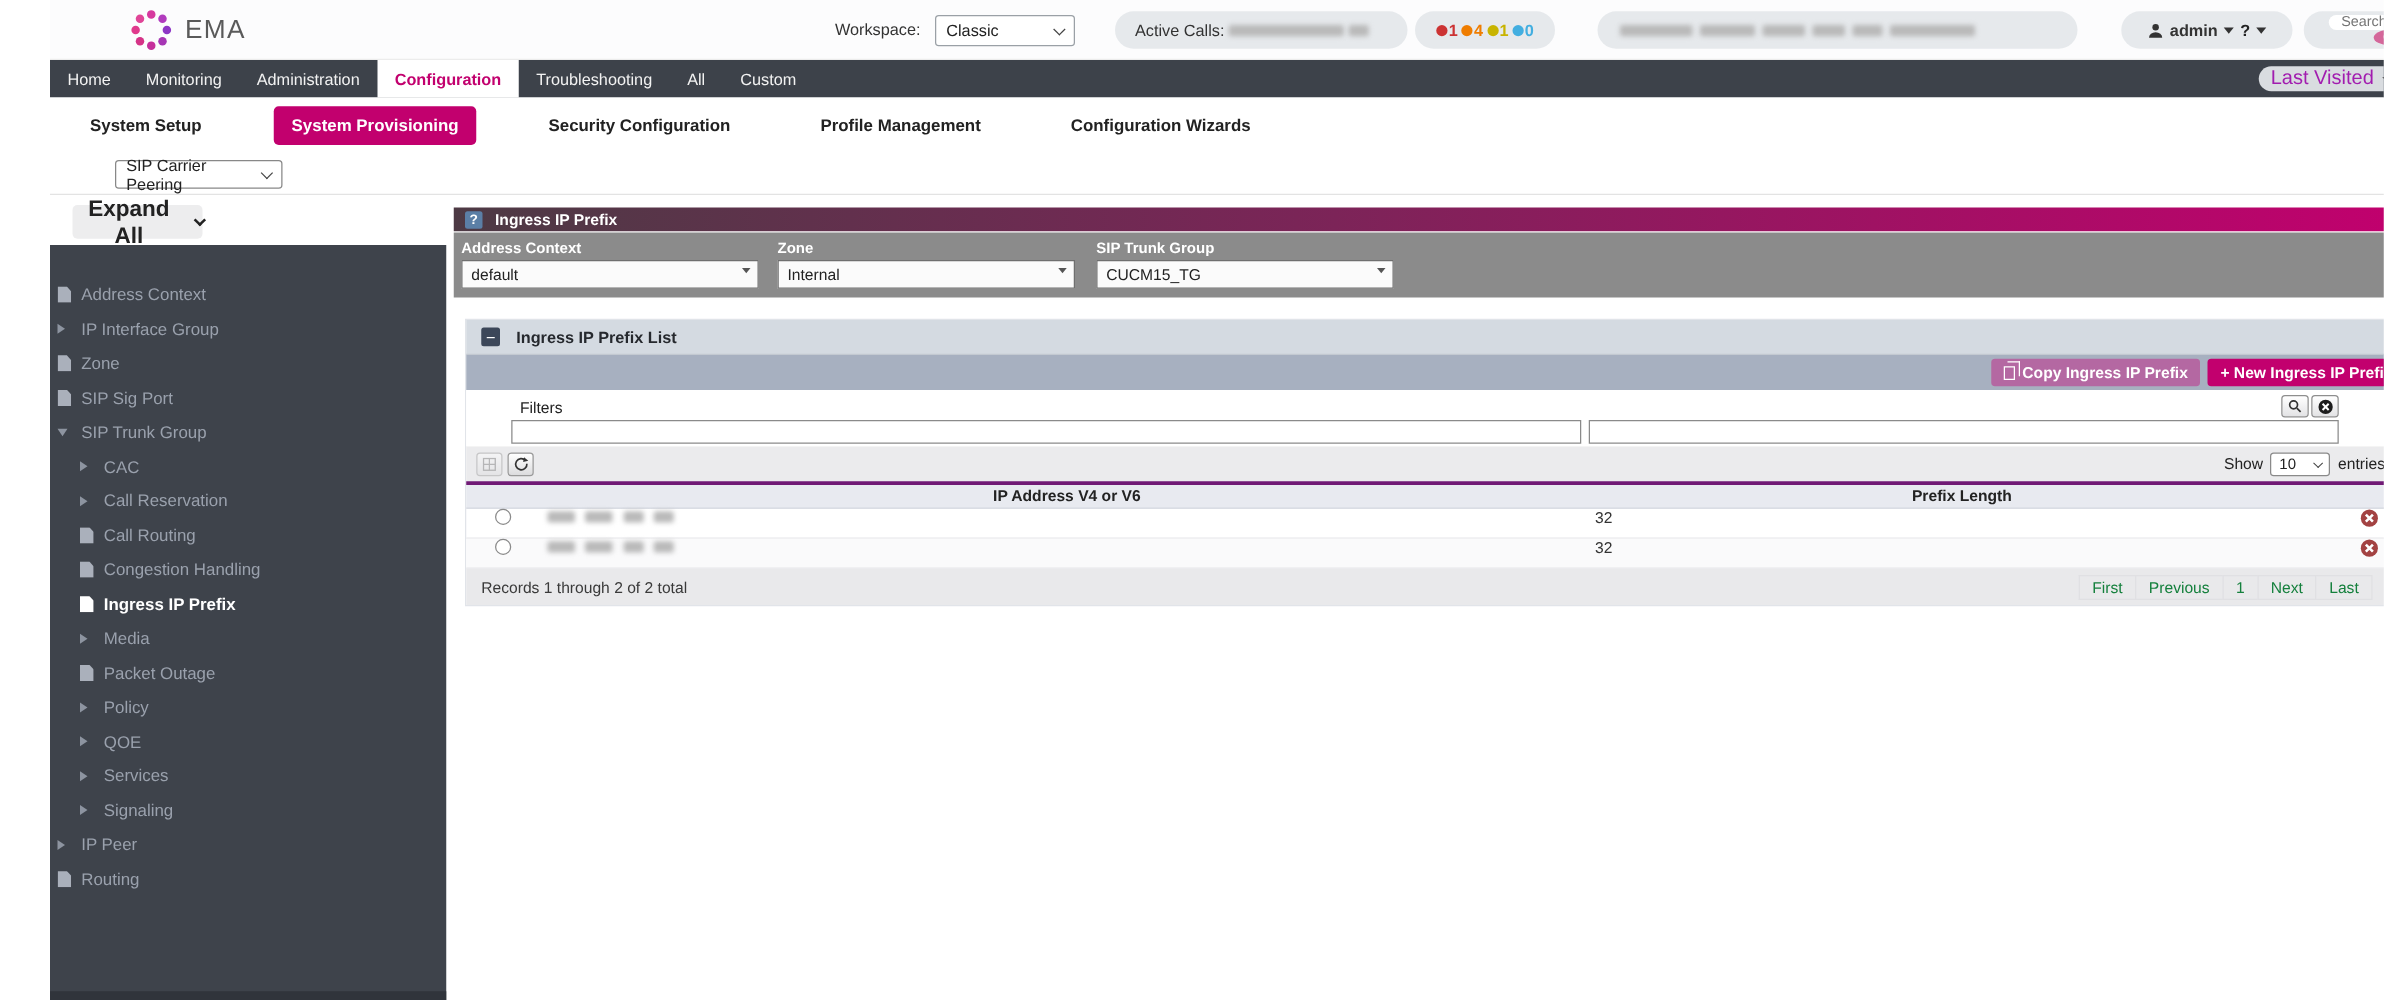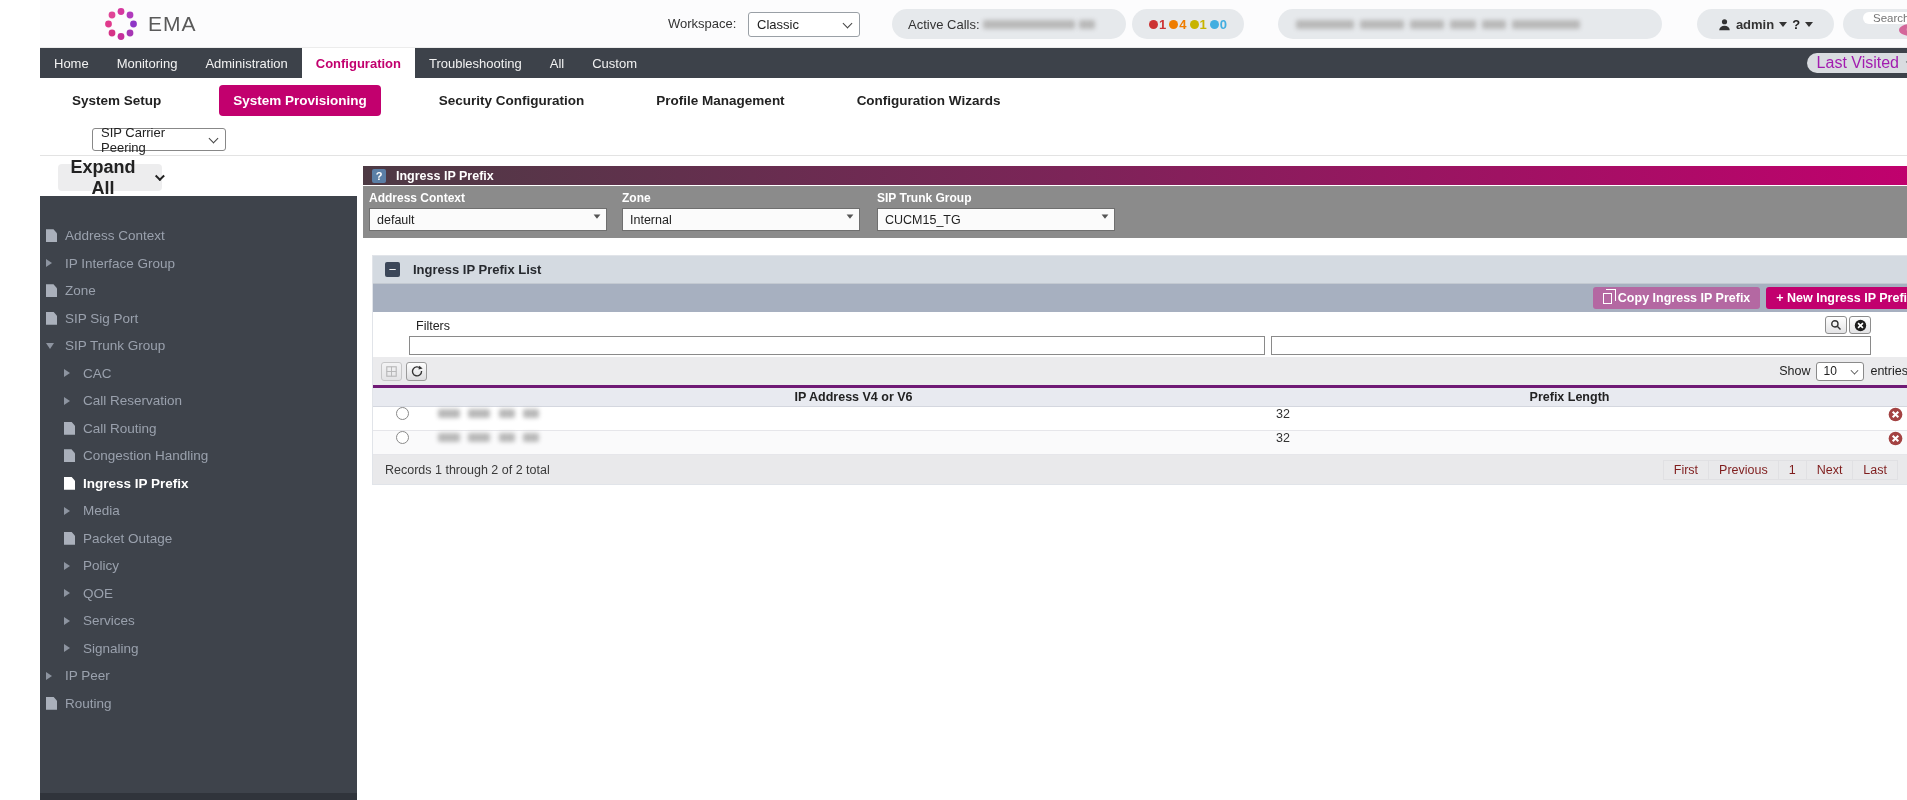--- a/index.html
+++ b/index.html
@@ -144,21 +144,21 @@
   .c2 { width:594px; flex:0 0 594px; padding-left:7px; }
   .c3 { flex:1; display:flex; justify-content:center; }
   .t-row { display:flex; height:24px; align-items:flex-start; border-bottom:1px solid #e6e6ea;
     font-size:12.5px; color:#333; }
   .t-row:nth-of-type(even) { background:#fafafb; }
   .radio { width:13px; height:13px; border:1px solid #8a8a8a; border-radius:50%; background:#fff; cursor:pointer; }
   .del-btn { background:none; border:none; cursor:pointer; padding:0; display:flex; }
   .lp-footer { height:29px; background:#e9e9eb; display:flex; align-items:center; padding:0 30px 0 12px;
     font-size:12.5px; color:#3a3a3a;justify-content:flex-end; }
   .pager { margin-left:auto; display:flex; }
-  .pg-item { color:#7f1d1d; font-size:12.5px; padding:2px 10px; border:1px solid #e0e0e3;
+  .pg-item { color:#15803d; font-size:12.5px; padding:2px 10px; border:1px solid #e0e0e3;
     border-right:none; cursor:pointer; }
   .pg-item:last-child { border-right:1px solid #e0e0e3; }
 </style>
 </head>
 <body>
 
 <div id="screen">
 
   <div class="abs top-header">
     <div class="abs logo-wrap">

